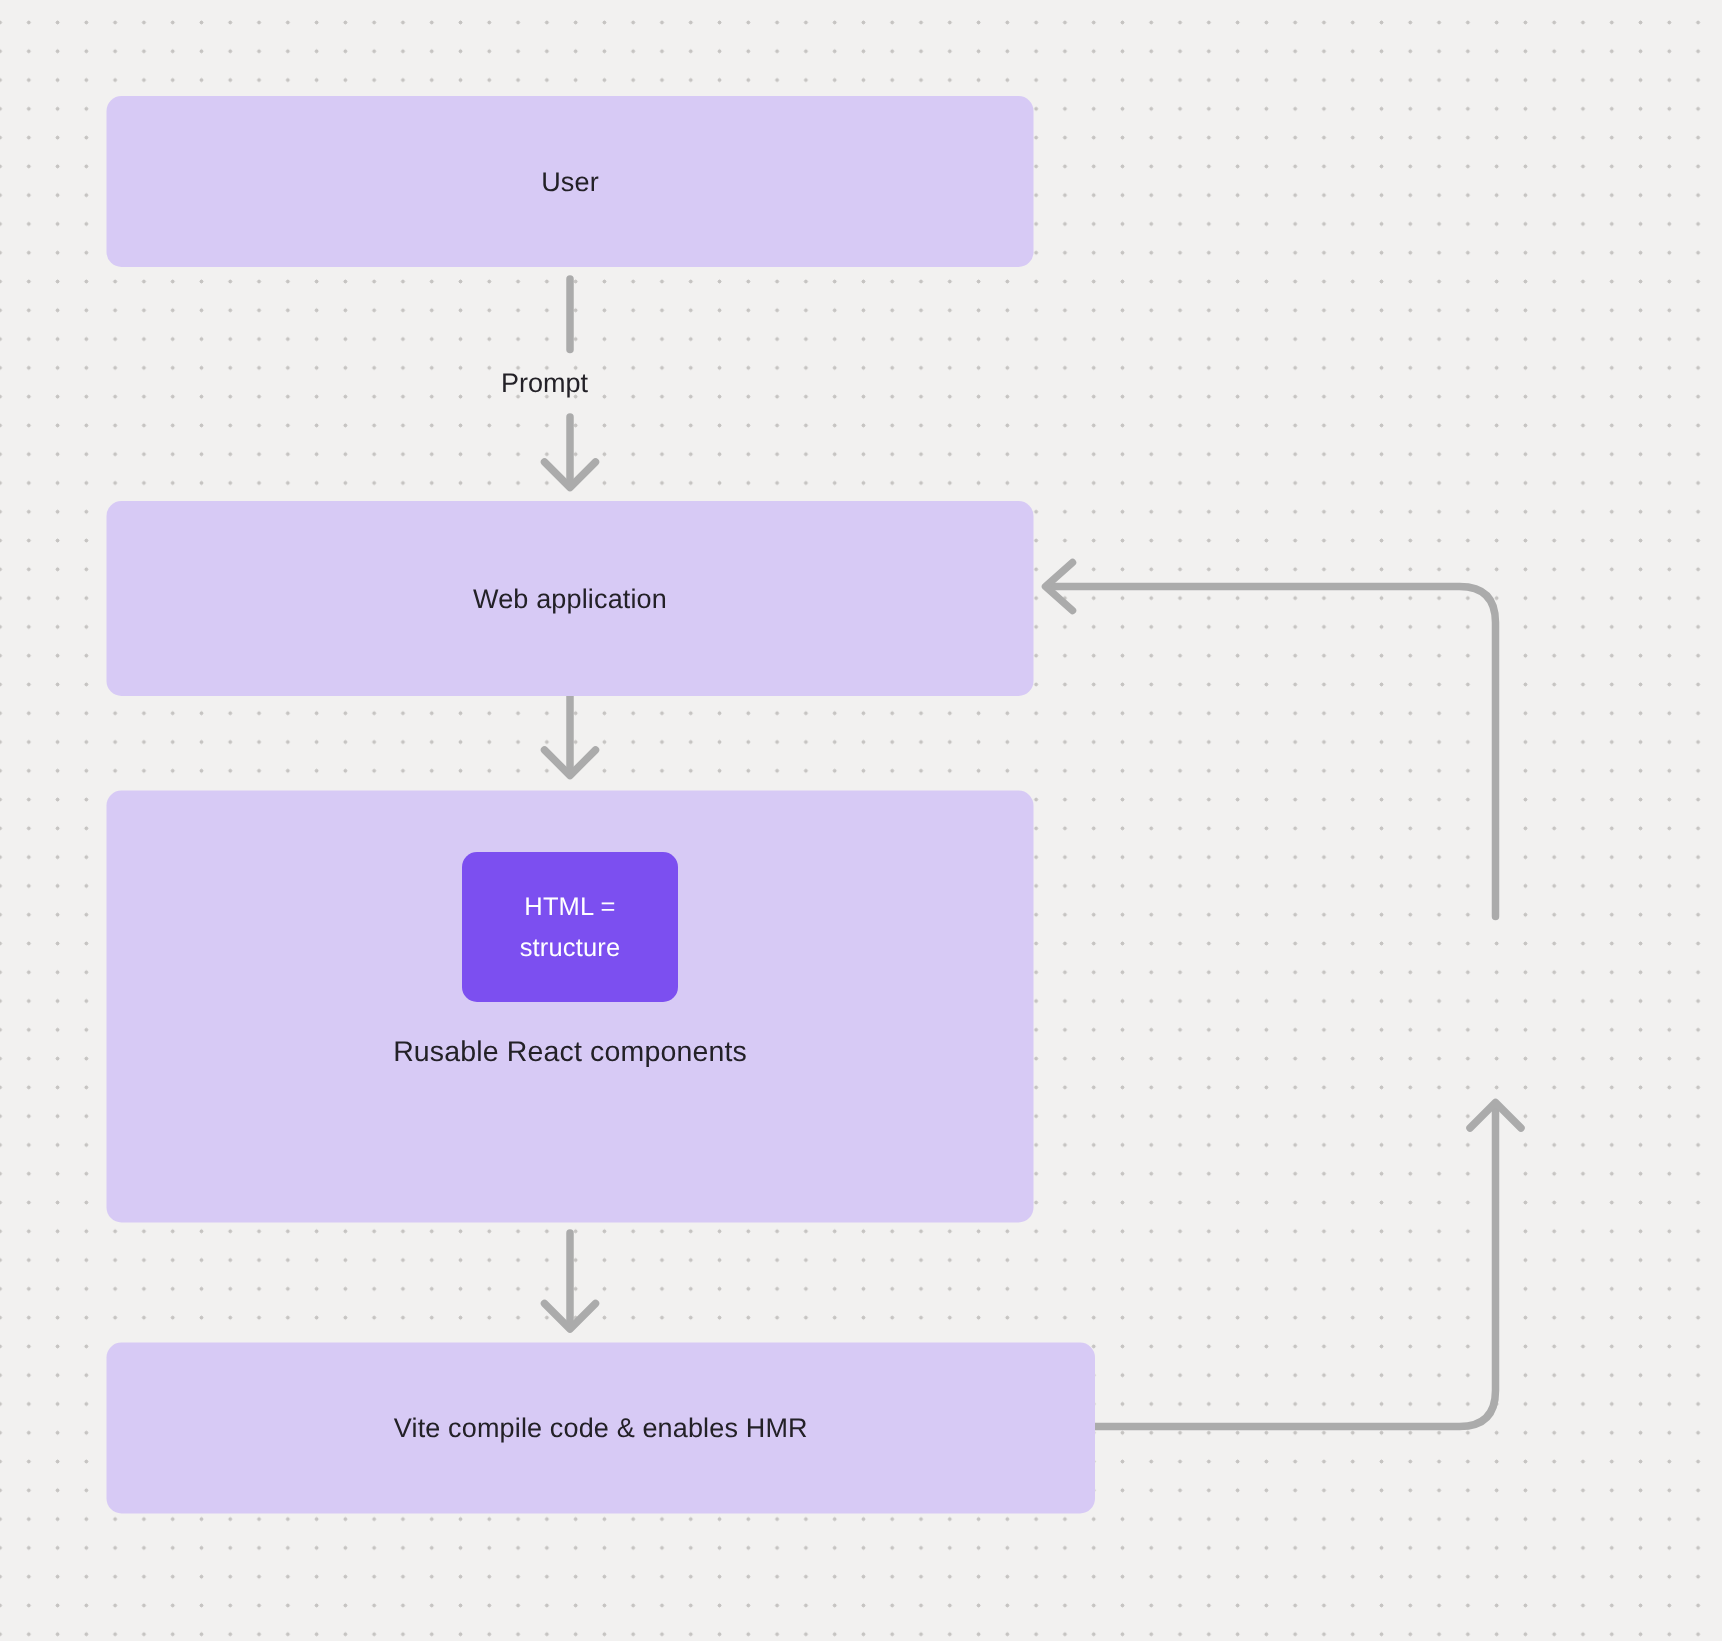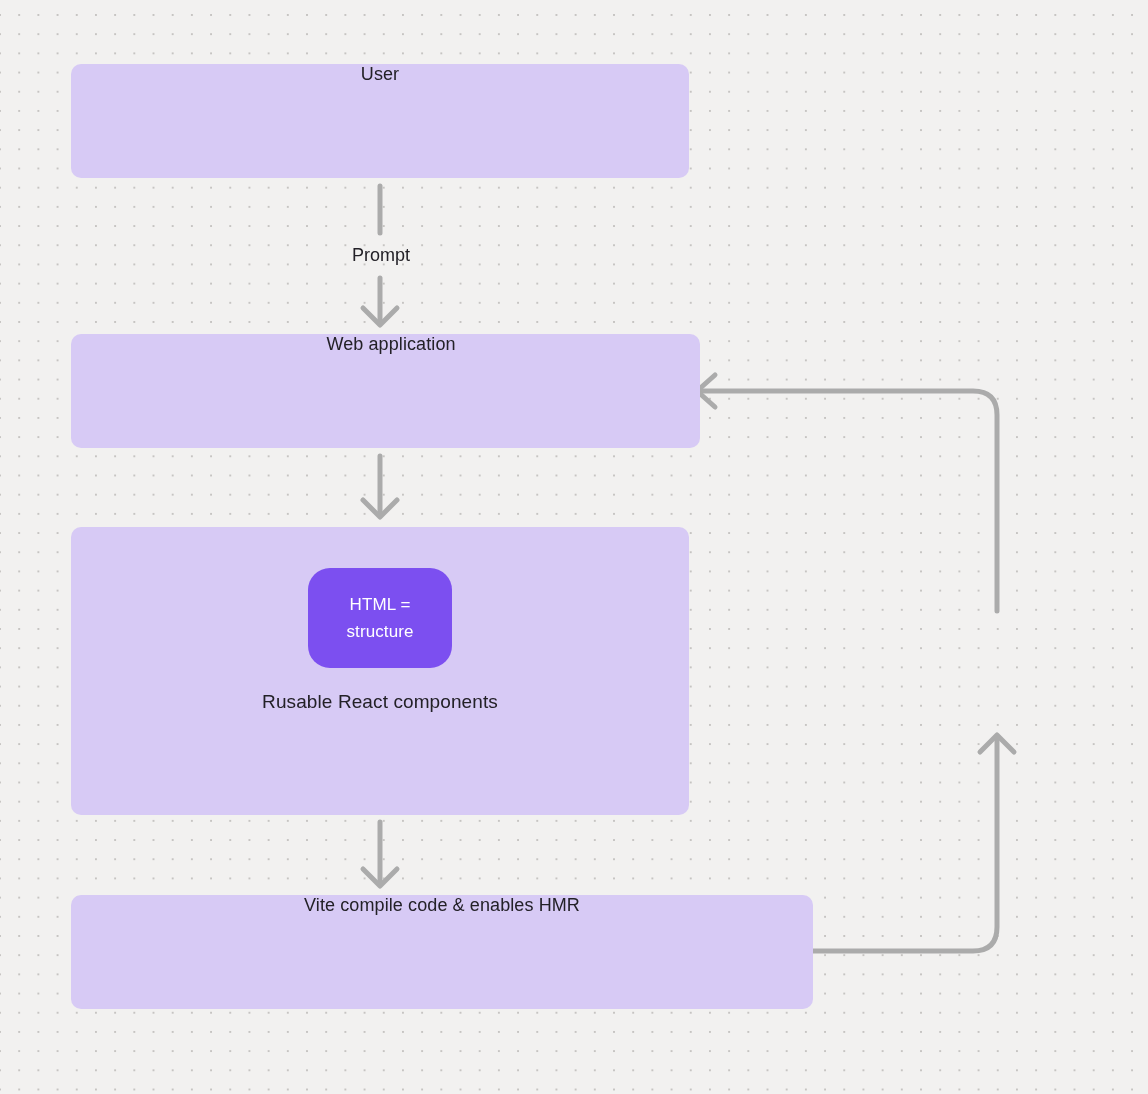--- a/index.html
+++ b/index.html
@@ -24,48 +24,48 @@
     background-image:radial-gradient(circle,var(--grid-dot) 1.25px,transparent 1.4px);
     background-size:19.2px 19.2px;
     background-position:-9.6px 5.4px;
   }
   svg.connectors{position:absolute;left:0;top:0;width:1148px;height:1094px;z-index:1;}
   svg.connectors path{stroke:var(--arrow);stroke-width:5;fill:none;stroke-linecap:round;stroke-linejoin:round;}
   .node{
     position:absolute;z-index:2;
     background:var(--node-fill);
     border-radius:10px;
-    display:flex;justify-content:center;
+    display:flex;align-items:center;justify-content:center;
     font-size:18px;font-weight:500;color:var(--node-text);
     letter-spacing:0.1px;
   }
   #node-user{left:71px;top:64px;width:618px;height:114px;}
-  #node-webapp{left:71px;top:334px;width:618px;height:114px;padding-left:11px;}
-  #node-vite{left:71px;top:895px;width:742px;height:114px;}
+  #node-webapp{left:71px;top:334px;width:618px;height:130px;}
+  #node-vite{left:71px;top:895px;width:659px;height:114px;}
   #node-render{left:902px;top:613px;width:190px;height:114px;}
   #node-group{
     left:71px;top:527px;width:618px;height:288px;
     flex-direction:column;align-items:center;justify-content:flex-start;
   }
   .chips{display:flex;gap:26px;margin-top:41px;}
   .chip{
-    width:144px;height:100px;border-radius:22px;
+    width:144px;height:100px;border-radius:10px;
     background:var(--chip-fill);color:var(--chip-text);
     display:flex;align-items:center;justify-content:center;text-align:center;
     font-size:17px;line-height:27px;font-weight:500;
     padding:0 9px;box-sizing:border-box;
   }
   .caption{
     margin-top:23px;text-align:center;
     font-size:19px;font-weight:500;color:var(--node-text);
   }
   .edge-label{
     position:absolute;z-index:2;
-    left:310px;top:245px;width:100px;
-    text-align:right;font-size:18px;font-weight:500;color:var(--node-text);
+    left:334px;top:245px;width:100px;
+    text-align:left;font-size:18px;font-weight:500;color:var(--node-text);
   }
 </style>
 </head>
 <body>
 
 <div class="canvas">
 
   <svg class="connectors" viewBox="0 0 1148 1094">
     <path d="M 380 186 V 233"></path>
     <path d="M 380 278 V 322"></path>

